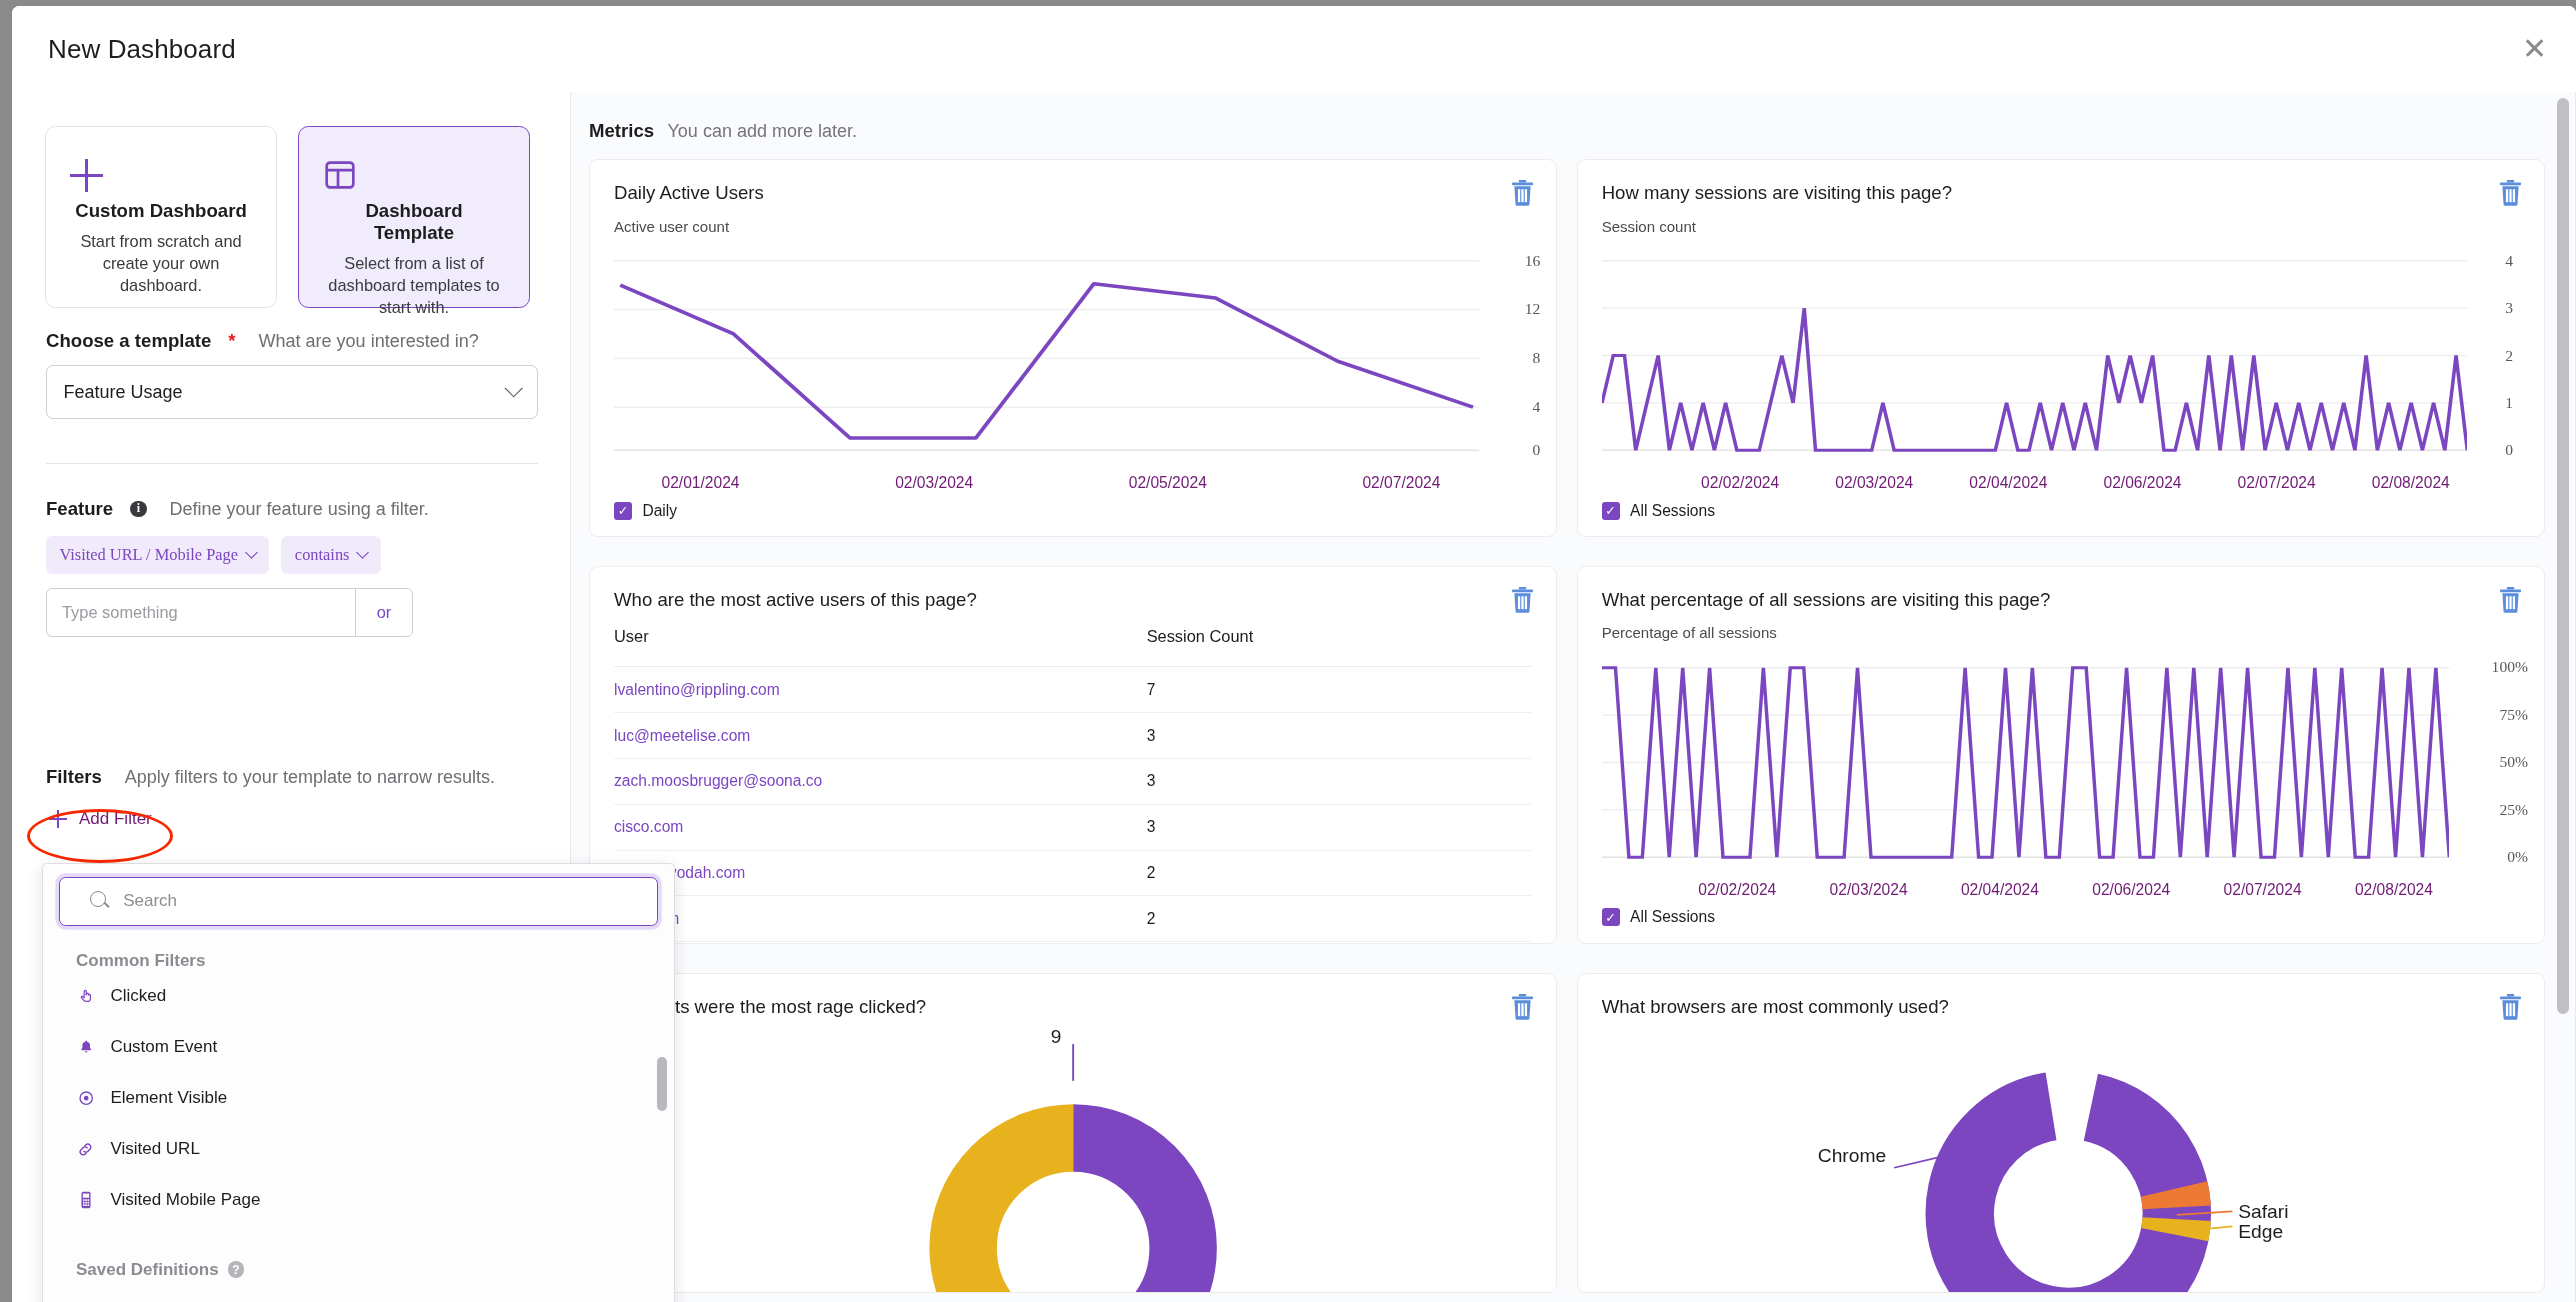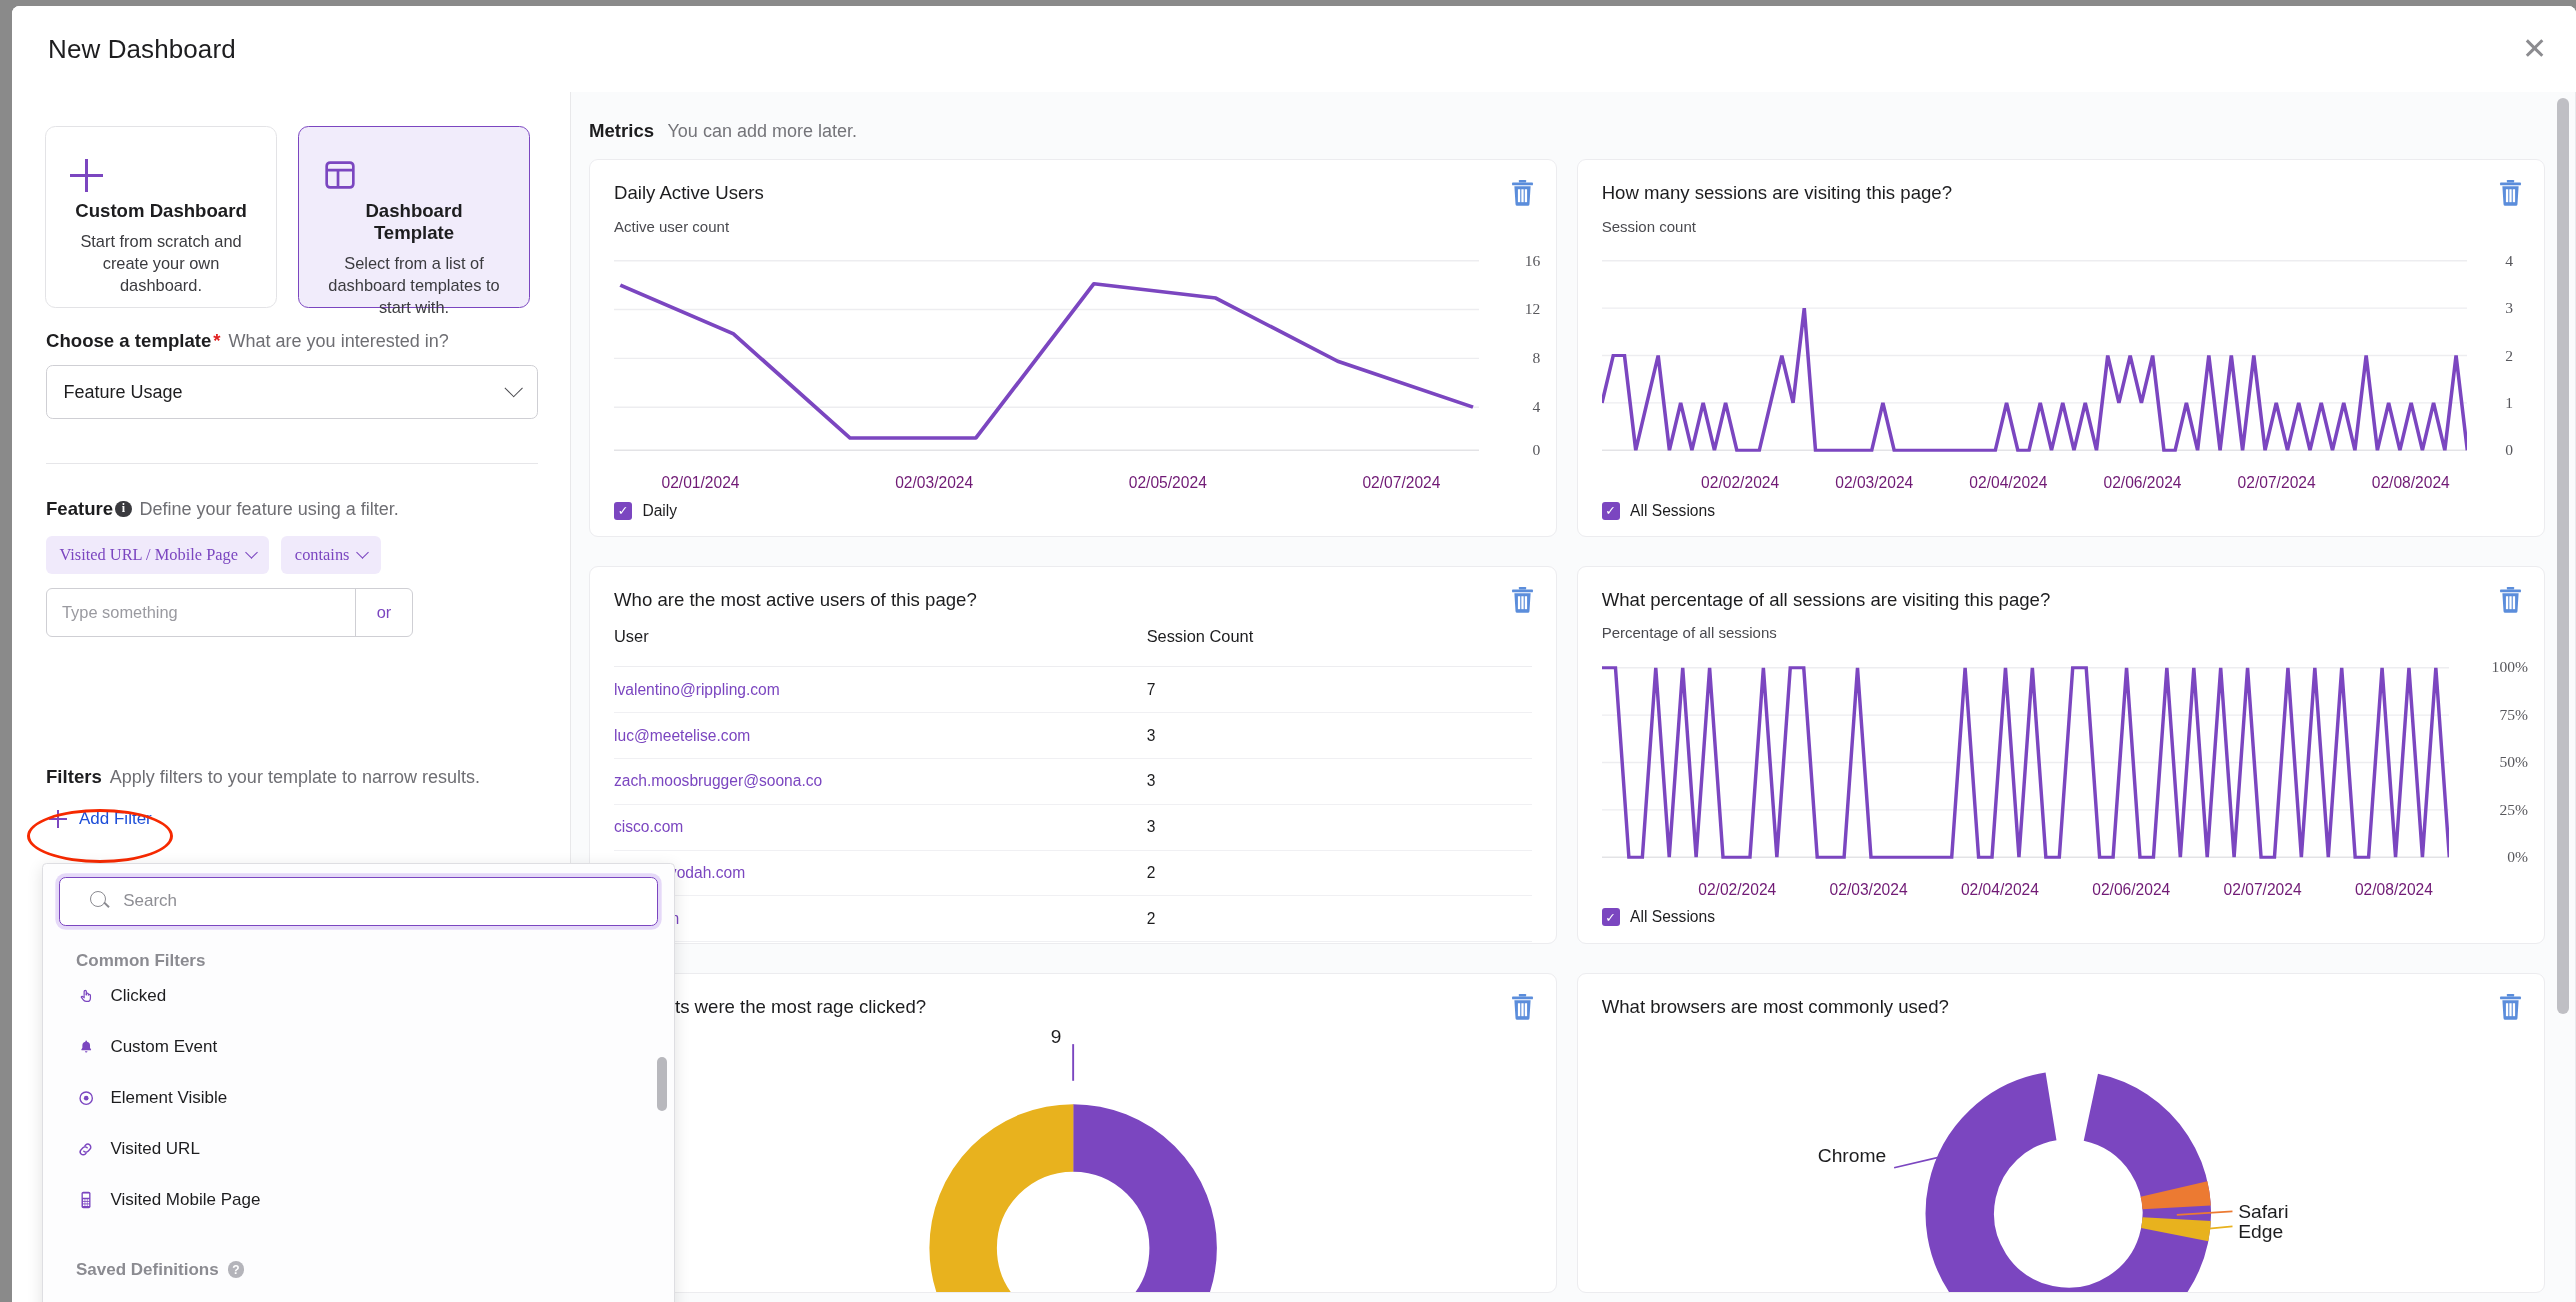--- a/index.html
+++ b/index.html
@@ -60,21 +60,21 @@
   .plus-icon:before, .plus-icon:after {
     content: ""; position: absolute; background: #7b46c0;
   }
   .plus-icon:before { left: 0; top: 15px; width: 33px; height: 3px; }
   .plus-icon:after { top: 0; left: 15px; height: 33px; width: 3px; }
   .opt-title { font-size: 18.6px; font-weight: 700; color: #1d1d1f; margin-top: 1.5px; }
   .opt-desc { font-size: 16.4px; color: #3b3b3f; line-height: 1.32; margin-top: 9.7px; }
 
   
   .section { position: absolute; left: 34px; width: 492px; }
-  .label-row { display: flex; align-items: center; gap: 2px; }
+  .label-row { display: flex; align-items: center; gap: 17px; }
   .label-strong { font-size: 18.6px; font-weight: 700; color: #1d1d1f; }
   .req-star { color: #e02020; font-size: 18.6px; font-weight: 700; }
   .label-hint { font-size: 18px; color: #6e6e73; }
   .info-badge {
     display: inline-flex; align-items: center; justify-content: center;
     width: 16.4px; height: 16.4px; border-radius: 50%; background: #3a3a3e;
     color: #fff; font-size: 12px; font-weight: 700; font-family: "Liberation Serif", serif;
   }
   .help-badge {
     display: inline-flex; align-items: center; justify-content: center;
@@ -100,21 +100,21 @@
   .val-row { display: flex; margin-top: 13.4px; width: 367px; height: 49px;
              border: 0.7px solid #cfcfd4; border-radius: 6px; overflow: hidden; background: #fff; }
   .val-input { flex: 1; border: 0; outline: 0; padding: 0 15px; font-size: 16.4px;
                font-family: "Liberation Sans", sans-serif; color: #1d1d1f; background: transparent; }
   .val-input::placeholder { color: #9a9aa0; }
   .or-btn { width: 57px; border-left: 0.7px solid #cfcfd4; display: flex; align-items: center;
             justify-content: center; color: #7b46c0; font-size: 16.4px; cursor: pointer; }
 
   .add-filter {
     display: inline-flex; align-items: center; gap: 12px; margin-top: 16.4px;
-    color: #1d4ed8; font-size: 17px; cursor: pointer; padding: 4.5px 3px;
+    color: #701a75; font-size: 17px; cursor: pointer; padding: 4.5px 3px;
   }
   .add-filter .plus-sm { position: relative; width: 18px; height: 18px; }
   .add-filter .plus-sm:before, .add-filter .plus-sm:after { content:""; position:absolute; background:#7b46c0; }
   .add-filter .plus-sm:before { left:0; top:8.2px; width:18px; height:1.9px; }
   .add-filter .plus-sm:after  { top:0; left:8.2px; height:18px; width:1.9px; }
   .red-ellipse {
     position: absolute; left: 15px; top: 717px; width: 146px; height: 54px;
     border: 3.7px solid #f62900; border-radius: 50%; pointer-events: none;
   }
 

